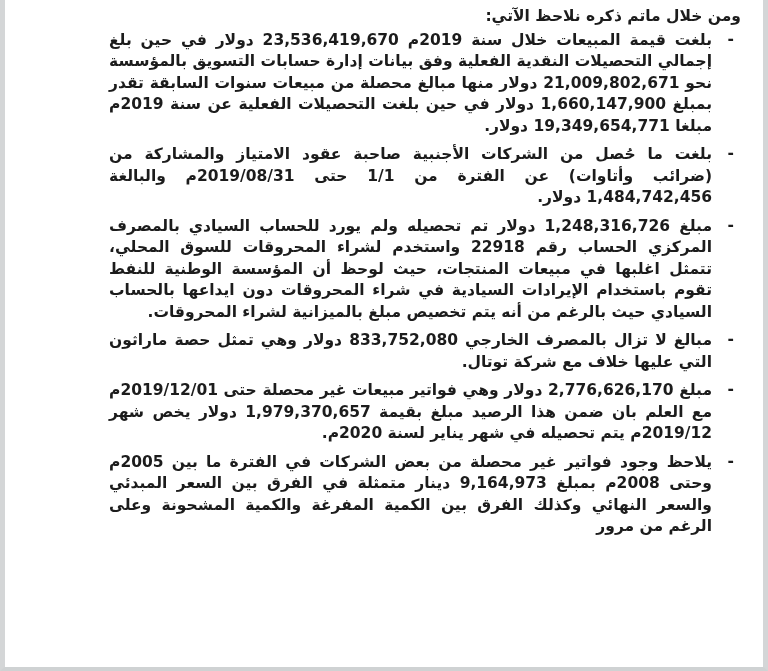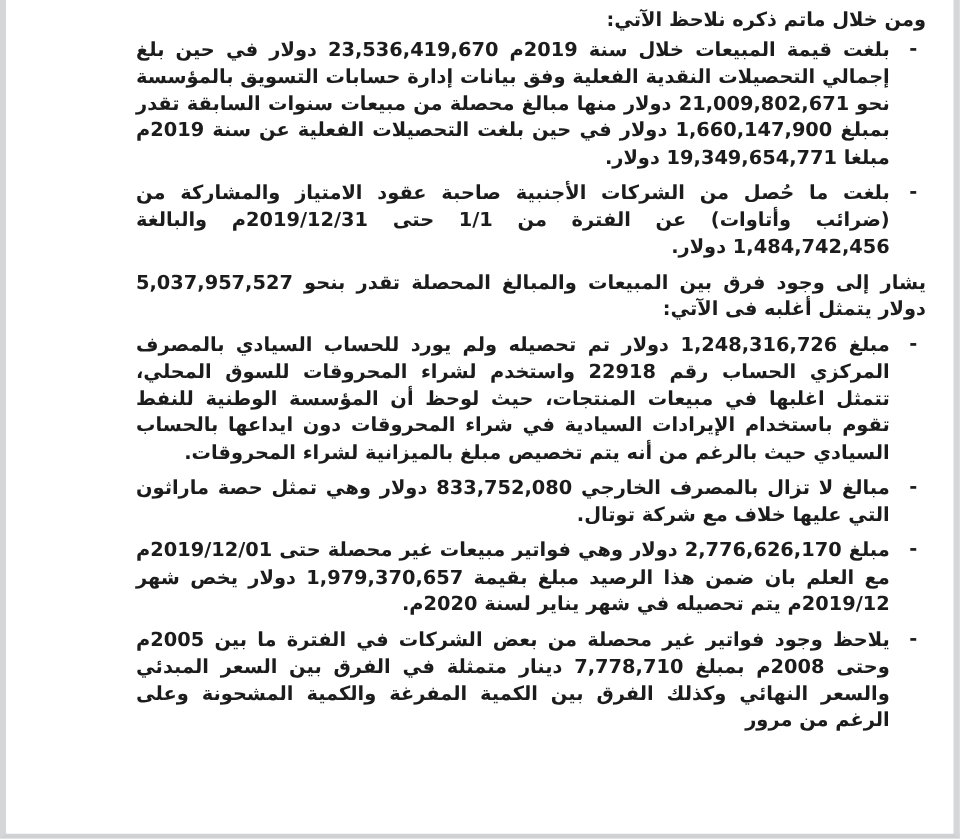--- a/index.html
+++ b/index.html
@@ -58,39 +58,38 @@
 
   <p class="para intro">ومن خلال ماتم ذكره نلاحظ الآتي:</p>
 
   <div class="bullet">
     <span class="dash">-</span>
     <span class="btext">بلغت قيمة المبيعات خلال سنة 2019م 23,536,419,670 دولار في حين بلغ إجمالي التحصيلات النقدية الفعلية وفق بيانات إدارة حسابات التسويق بالمؤسسة نحو 21,009,802,671 دولار منها مبالغ محصلة من مبيعات سنوات السابقة تقدر بمبلغ 1,660,147,900 دولار في حين بلغت التحصيلات الفعلية عن سنة 2019م مبلغا 19,349,654,771 دولار.</span>
   </div>
 
   <div class="bullet">
     <span class="dash">-</span>
-    <span class="btext">بلغت ما حُصل من الشركات الأجنبية صاحبة عقود الامتياز والمشاركة من (ضرائب وأتاوات) عن الفترة من 1/1 حتى 2019/12/31م والبالغة 1,484,742,456 دولار.</span>
+    <span class="btext">بلغت ما حُصل من الشركات الأجنبية صاحبة عقود الامتياز والمشاركة من (ضرائب وأتاوات) عن الفترة من 1/1 حتى 2019/08/31م والبالغة 1,484,742,456 دولار.</span>
   </div>
 
 
-  <p class="para">يشار إلى وجود فرق بين المبيعات والمبالغ المحصلة تقدر بنحو 5,037,957,527 دولار يتمثل أغلبه فى الآتي:</p>
 
   <div class="bullet">
     <span class="dash">-</span>
     <span class="btext">مبلغ 1,248,316,726 دولار تم تحصيله ولم يورد للحساب السيادي بالمصرف المركزي الحساب رقم 22918 واستخدم لشراء المحروقات للسوق المحلي، تتمثل اغلبها في مبيعات المنتجات، حيث لوحظ أن المؤسسة الوطنية للنفط تقوم باستخدام الإيرادات السيادية في شراء المحروقات دون ايداعها بالحساب السيادي حيث بالرغم من أنه يتم تخصيص مبلغ بالميزانية لشراء المحروقات.</span>
   </div>
 
   <div class="bullet">
     <span class="dash">-</span>
     <span class="btext">مبالغ لا تزال بالمصرف الخارجي 833,752,080 دولار وهي تمثل حصة ماراثون التي عليها خلاف مع شركة توتال.</span>
   </div>
 
   <div class="bullet">
     <span class="dash">-</span>
     <span class="btext">مبلغ 2,776,626,170 دولار وهي فواتير مبيعات غير محصلة حتى 2019/12/01م مع العلم بان ضمن هذا الرصيد مبلغ بقيمة 1,979,370,657 دولار يخص شهر 2019/12م يتم تحصيله في شهر يناير لسنة 2020م.</span>
   </div>
 
   <div class="bullet">
     <span class="dash">-</span>
-    <span class="btext">يلاحظ وجود فواتير غير محصلة من بعض الشركات في الفترة ما بين 2005م وحتى 2008م بمبلغ 7,778,710 دينار متمثلة في الفرق بين السعر المبدئي والسعر النهائي وكذلك الفرق بين الكمية المفرغة والكمية المشحونة وعلى الرغم من مرور</span>
+    <span class="btext">يلاحظ وجود فواتير غير محصلة من بعض الشركات في الفترة ما بين 2005م وحتى 2008م بمبلغ 9,164,973 دينار متمثلة في الفرق بين السعر المبدئي والسعر النهائي وكذلك الفرق بين الكمية المفرغة والكمية المشحونة وعلى الرغم من مرور</span>
   </div>
 
 </div>
 
 </body></html>

